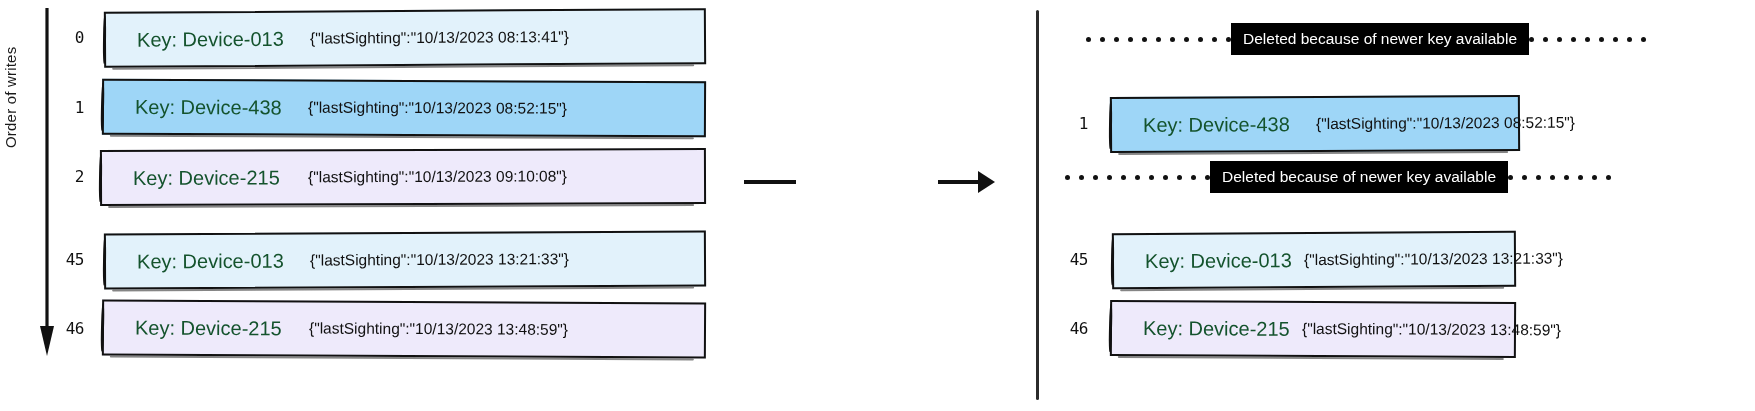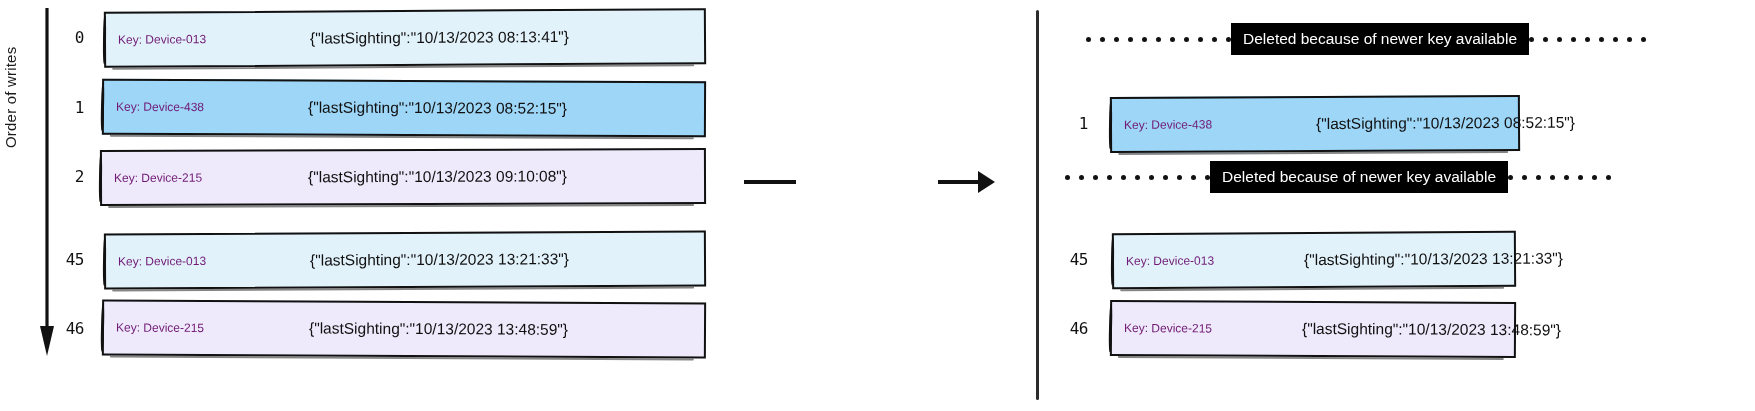--- a/index.html
+++ b/index.html
@@ -83,23 +83,23 @@
     left: 6px;
     right: 10px;
     bottom: -4px;
     height: 2px;
     background: #5c5c5c;
     opacity: .75;
     border-radius: 2px;
   }
   .rec-key {
     position: absolute;
-    left: 12px;
-    font-size: 12px;
-    color: #701a75;
+    left: 31px;
+    font-size: 20px;
+    color: #14532d;
     white-space: nowrap;
   }
   .rec-val {
     position: absolute;
     font-size: 15.5px;
     color: #111111;
     white-space: nowrap;
   }
 
   .fill-cyan   { background: #e2f2fb; }

